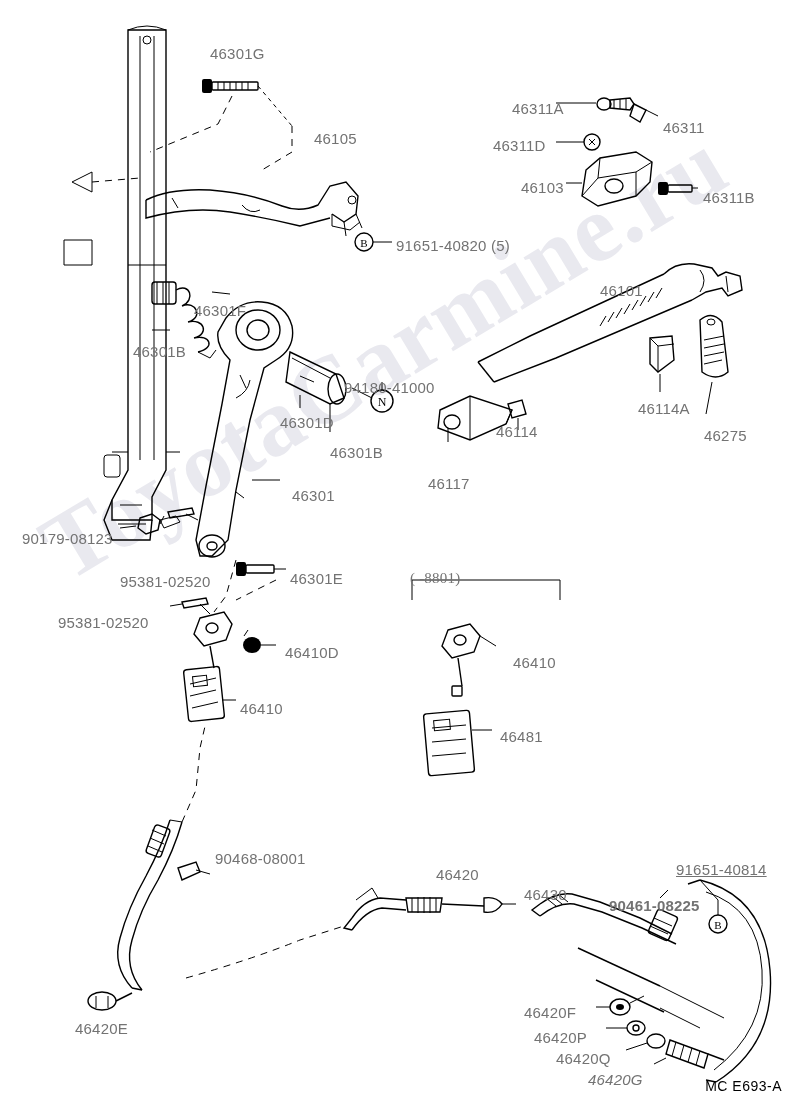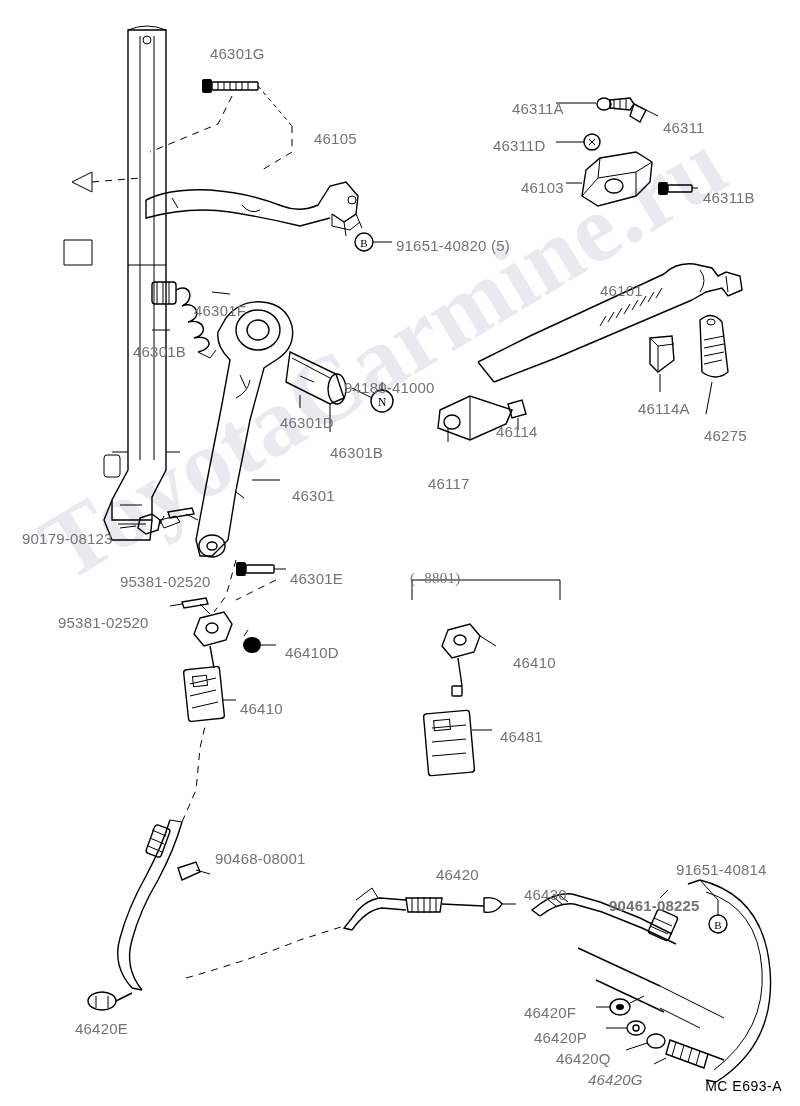--- a/index.html
+++ b/index.html
@@ -391,21 +391,21 @@
     <div class="label" style="left:290px; top:570px;text-align:right;">46301E</div>
     <div class="label" style="left:58px;  top:614px;">95381-02520</div>
     <div class="label" style="left:285px; top:644px;">46410D</div>
     <div class="label" style="left:240px; top:700px;">46410</div>
     <div class="label" style="left:513px; top:654px;">46410</div>
     <div class="label" style="left:500px; top:728px;">46481</div>
     <div class="label" style="left:215px; top:850px;">90468-08001</div>
     <div class="label" style="left:392px; top:866px;margin-left:44px;">46420</div>
     <div class="label" style="left:524px; top:886px;">46430</div>
     <div class="label" style="left:609px; top:897px;font-weight:bold;">90461-08225</div>
-    <div class="label" style="left:676px; top:861px;">91651-40814</div>
+    <div class="label" style="left:676px; top:861px;text-decoration:underline;">91651-40814</div>
     <div class="label" style="left:75px;  top:1020px;">46420E</div>
     <div class="label" style="left:524px; top:1004px;">46420F</div>
     <div class="label" style="left:534px; top:1029px;">46420P</div>
     <div class="label" style="left:556px; top:1050px;">46420Q</div>
     <div class="label" style="left:588px; top:1071px;font-style:italic;">46420G</div>
 
     <div class="label" style="left:410px; top:570px;font-family:Liberation Serif, serif;">(     -8801)</div>
   </div>
 
   <div class="corner-code">MC E693-A</div>

